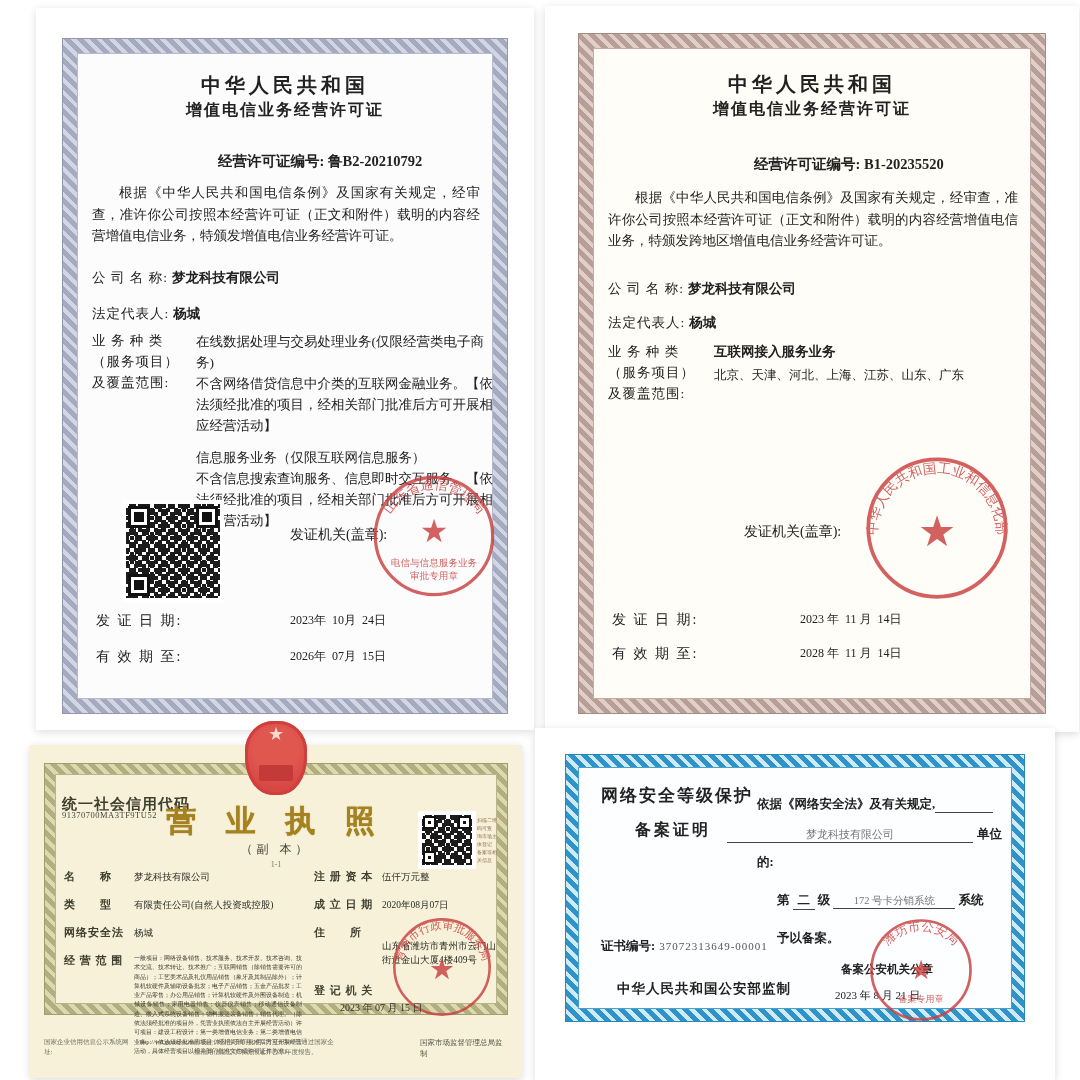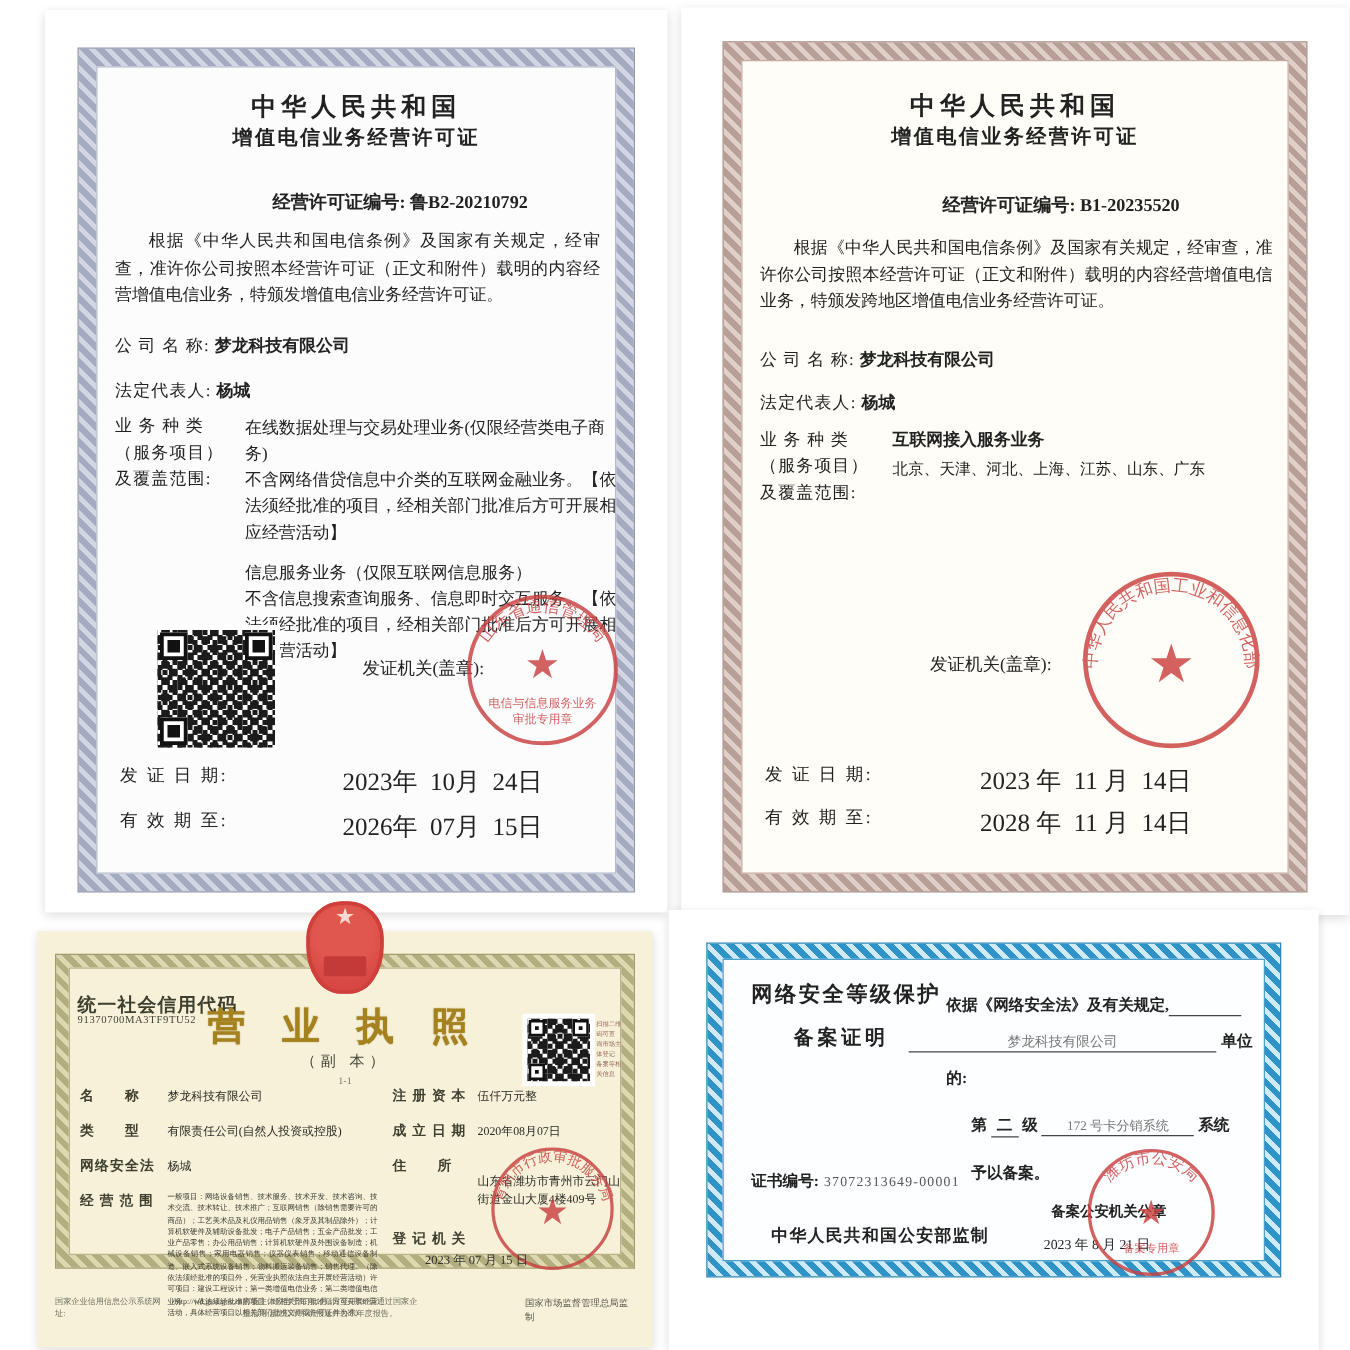--- a/index.html
+++ b/index.html
@@ -25,21 +25,21 @@
   .paper-bl{background:#f6f1d8;}
   
   .h1{font-size:20px;font-weight:bold;letter-spacing:4px;}
   .h2{font-size:16px;font-weight:bold;letter-spacing:2px;}
   .licno{font-size:14.5px;font-weight:bold;}
   .bodytext{font-size:13.5px;line-height:1.6;text-align:justify;text-indent:2em;margin:0;}
   .flabel{font-size:13.5px;letter-spacing:1px;}
   .fval{font-size:13.5px;}
   .small-cn{font-size:12.5px;}
   .datelabel{font-size:14px;letter-spacing:2px;}
-  .dateval{font-size:20px;}
+  .dateval{font-size:12px;margin-left:16px;}
   
   .seal{position:absolute;opacity:.82;overflow:visible;}
   .seal circle{fill:none;stroke:#c94040;stroke-width:3;}
   .seal text{fill:#c94040;text-anchor:middle;font-family:"Liberation Serif",serif;}
   .seal .np{fill:none;stroke:none;}
   
   .qr{position:absolute;background:
       repeating-conic-gradient(#1b1b1b 0 25%,transparent 0 50%) 0 0/8px 8px,
       repeating-conic-gradient(#1b1b1b 0 25%,transparent 0 50%) 3px 5px/13px 13px,#fff;
       box-shadow:0 0 0 4px #fff;}

